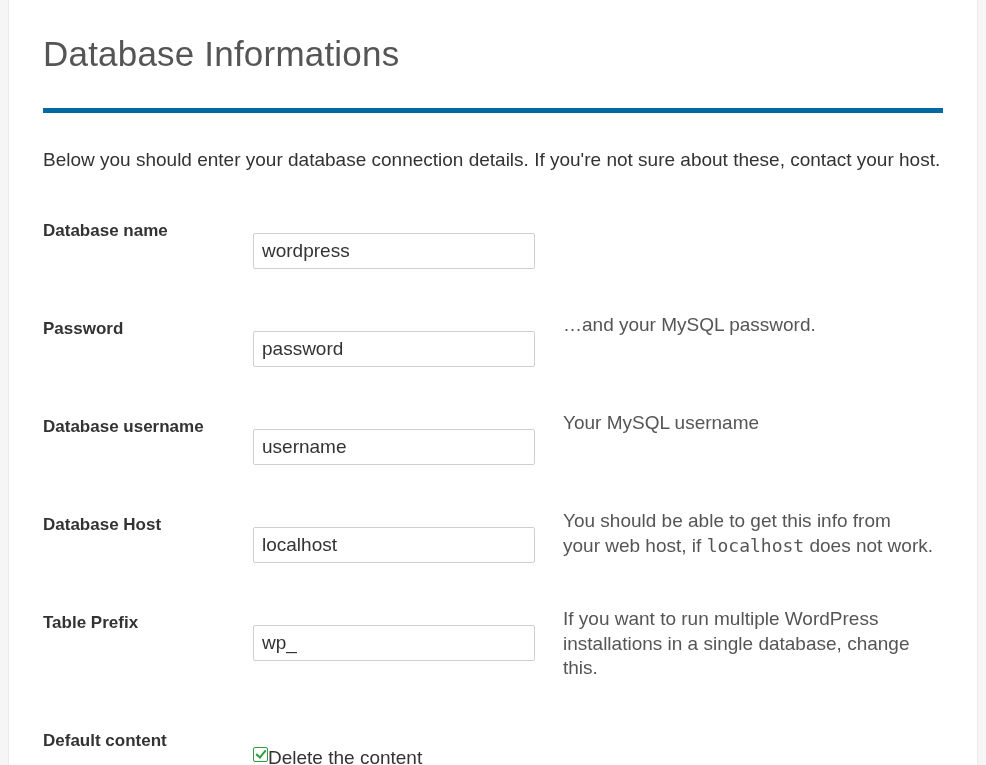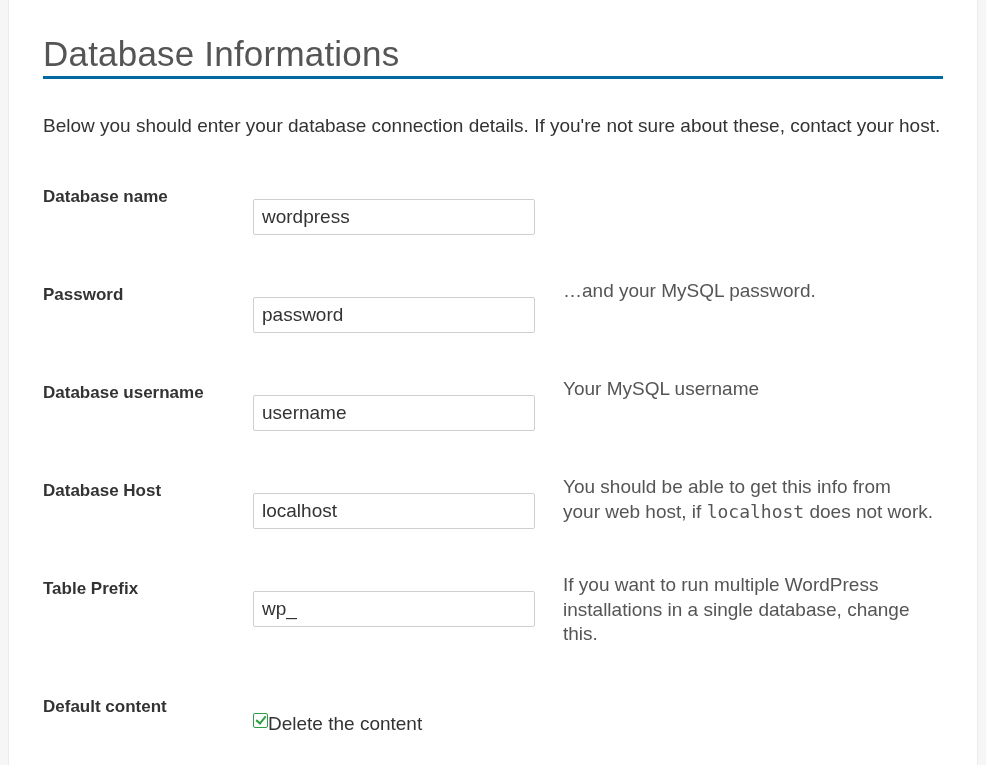--- a/index.html
+++ b/index.html
@@ -18,22 +18,22 @@
     margin: 0 auto;
     border-left: 1px solid #ececec;
     border-right: 1px solid #ececec;
     padding: 0 34px 40px 34px;
   }
   h1.page-title {
     font-weight: 300;
     font-size: 35px;
     color: #555555;
     padding-top: 34px;
-    padding-bottom: 2px;
-    border-bottom: 3px solid #0369a1;
+    padding-bottom: 34px;
+    border-bottom: 5px solid #0369a1;
     margin-bottom: 36px;
     letter-spacing: 0.2px;
   }
   p.intro {
     font-size: 19px;
     color: #333333;
     margin-bottom: 44px;
   }
   .form-table { width: 100%; }
   .row {

